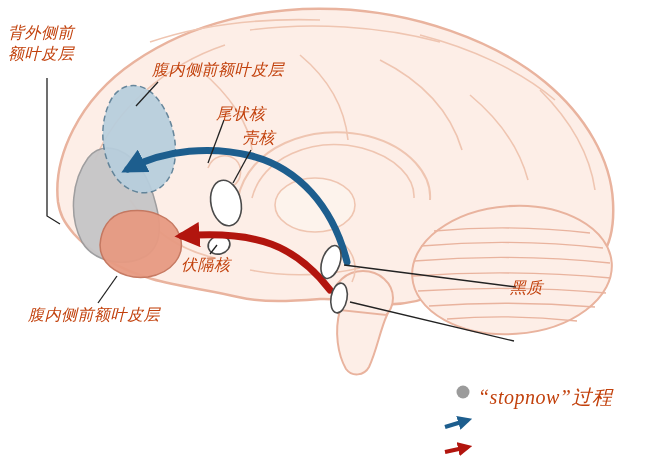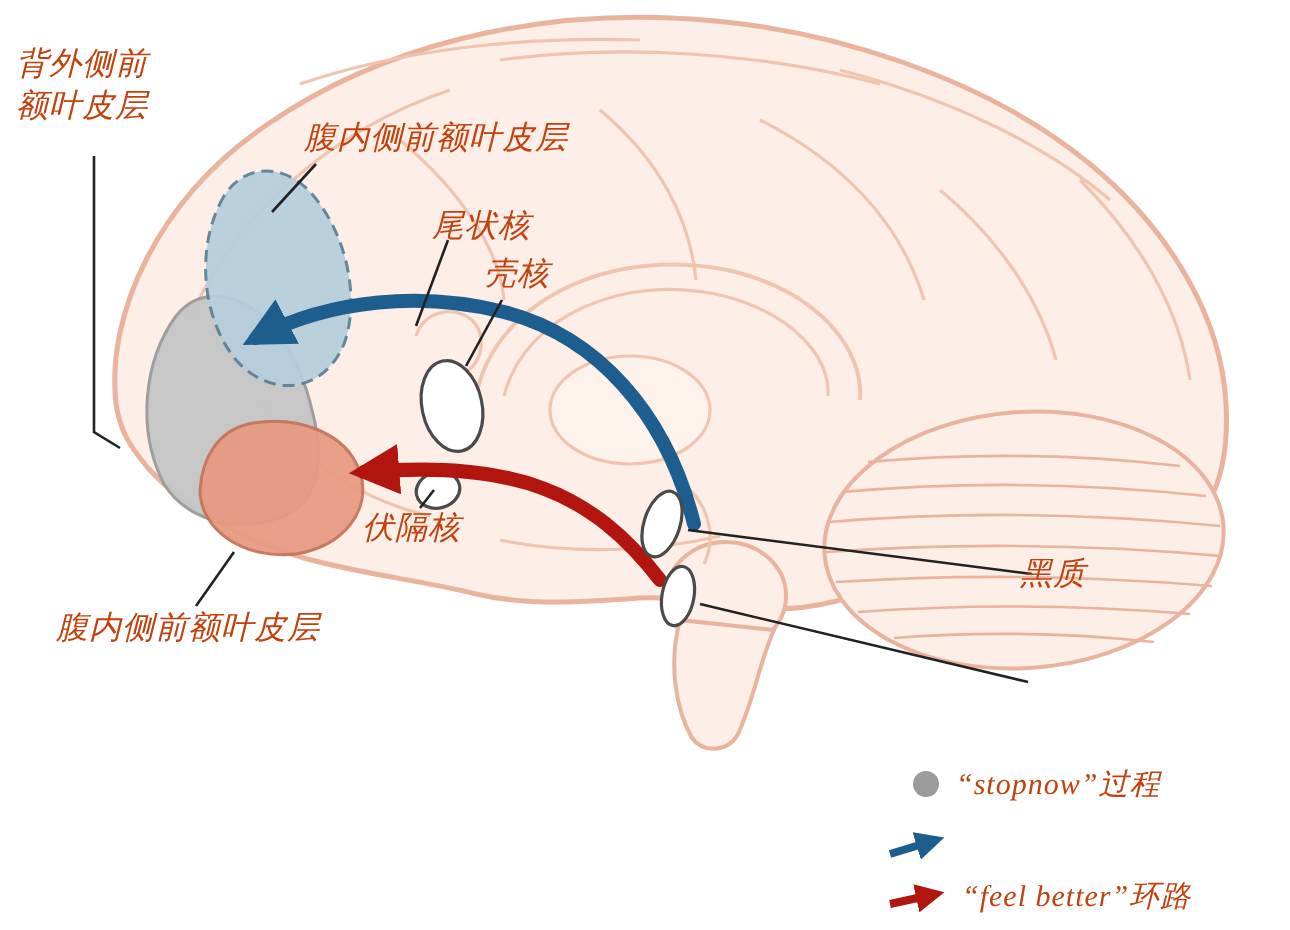--- a/index.html
+++ b/index.html
@@ -14,21 +14,21 @@
   .label {
     position:absolute;
     font-size:16px;
     color:#c2410c;
     line-height:1.3;
     white-space:nowrap;
     letter-spacing:0.5px;
     font-style:italic;
   }
   .label.wrap { white-space:normal; width:72px; line-height:21px; }
-  .legend-text { font-size:15px; }
+  .legend-text { font-size:20px; }
 </style>
 </head>
 <body>
 
 <div class="stage">
 
   <svg width="645" height="465" viewBox="0 0 645 465">
     <defs>
       <marker id="ah-blue" viewBox="0 0 10 10" refX="7" refY="5" markerWidth="3.6" markerHeight="3.6" orient="auto">
         <path d="M0,0 L10,5 L0,10 Z" style="fill:var(--arrow_blue)"></path>
@@ -132,15 +132,14 @@
   <div class="label" style="left:181px; top:255px;text-align:right;">伏隔核</div>
 
   <div class="label" style="left:28px; top:305px;">腹内侧前额叶皮层</div>
 
   <div class="label" style="left:510px; top:278px;">黑质</div>
 
 
   <div class="label legend-text" style="left:478px; top:384px;">“stopnow”过程</div>
 
 
-  <div class="label legend-text" style="left:481px; top:440px;">“feel better”环路</div>
 
 </div>
 
 </body></html>

